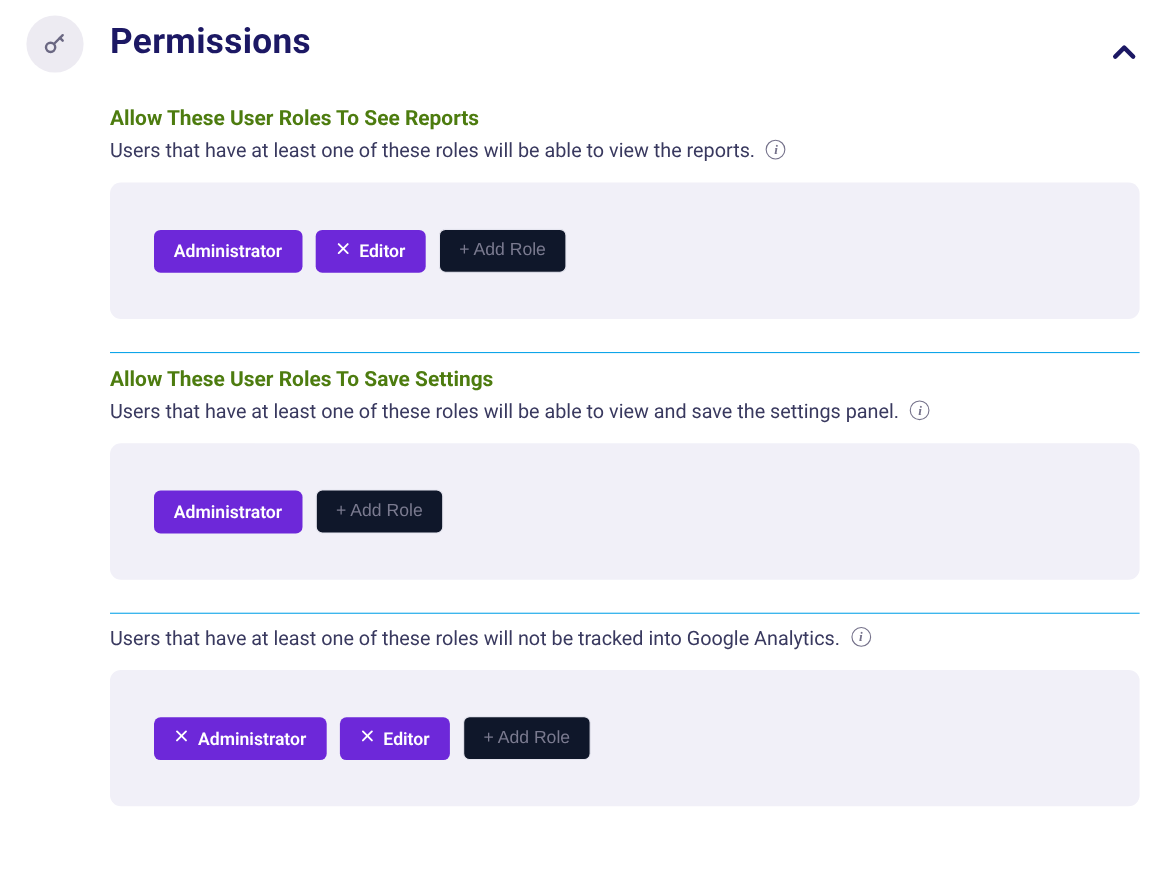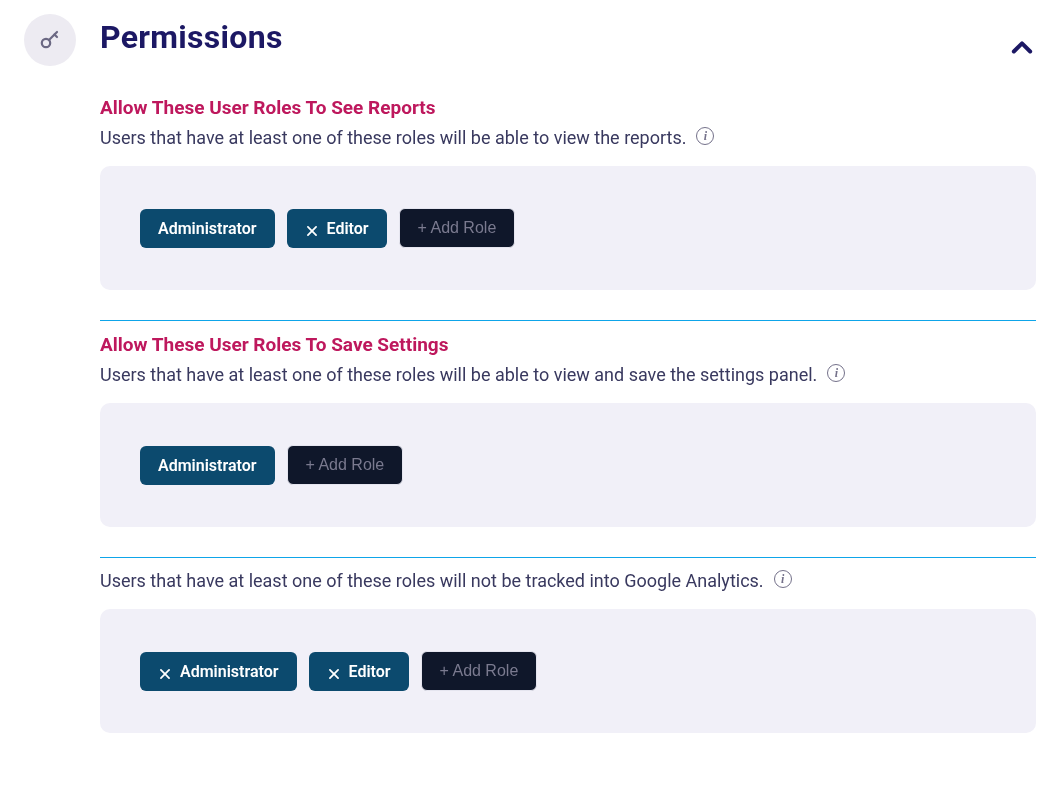--- a/index.html
+++ b/index.html
@@ -55,21 +55,21 @@
     padding-bottom: 30px;
   }
   .section + .section {
     border-top: 1px solid #0ea5e9;
     padding-top: 12px;
   }
 
   .section-title {
     font-size: 19px;
     font-weight: 700;
-    color: #be185d;
+    color: #4d7c0f;
     margin-bottom: 8px;
   }
   .section-desc {
     font-size: 18px;
     color: #39395f;
     font-weight: 400;
     display: flex;
     gap: 10px;
   }
   .info-icon {
@@ -94,29 +94,29 @@
     border-radius: 10px;
     margin-top: 18px;
     padding: 42px 40px;
     display: flex;
     flex-wrap: wrap;
     gap: 12px;
     align-items: center;
   }
 
   .role-chip {
-    background: #0c4a6e;
+    background: #6d28d9;
     color: #fff;
     border: none;
     border-radius: 6px;
     padding: 10px 18px;
     font-size: 16px;
     font-weight: 600;
     display: inline-flex;
-    align-items: flex-end;
+    align-items: flex-start;
     gap: 8px;
     cursor: default;
   }
   .role-chip .x {
     cursor: pointer;
     display: inline-flex;
     align-items: center;
   }
   .role-chip .x svg { display: block; }
 

